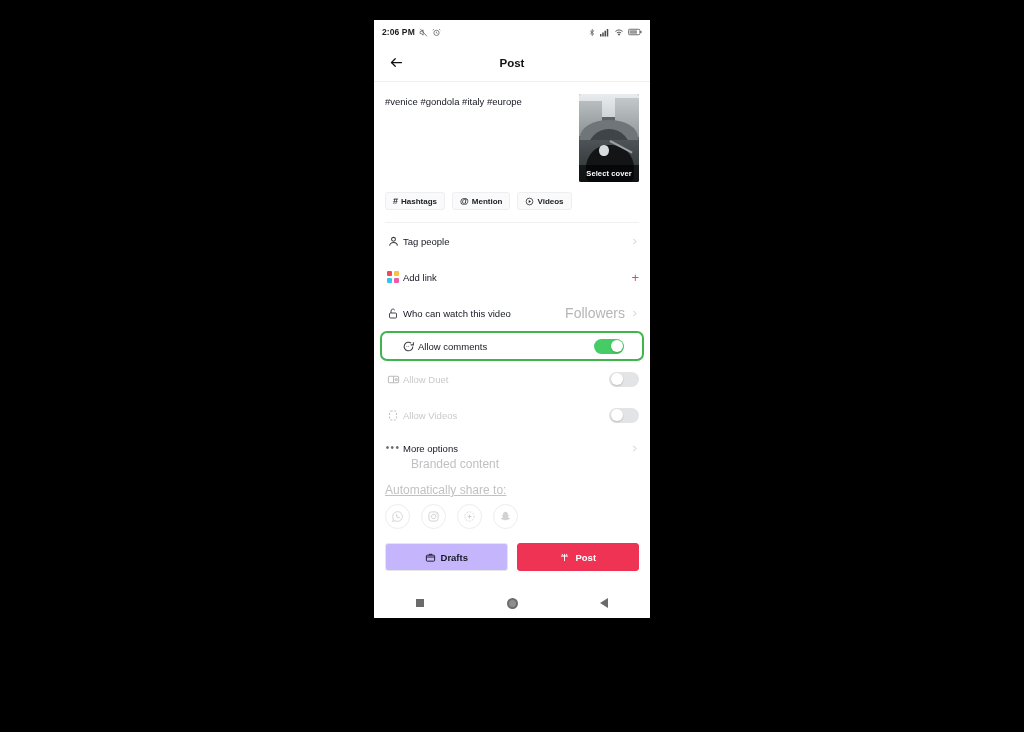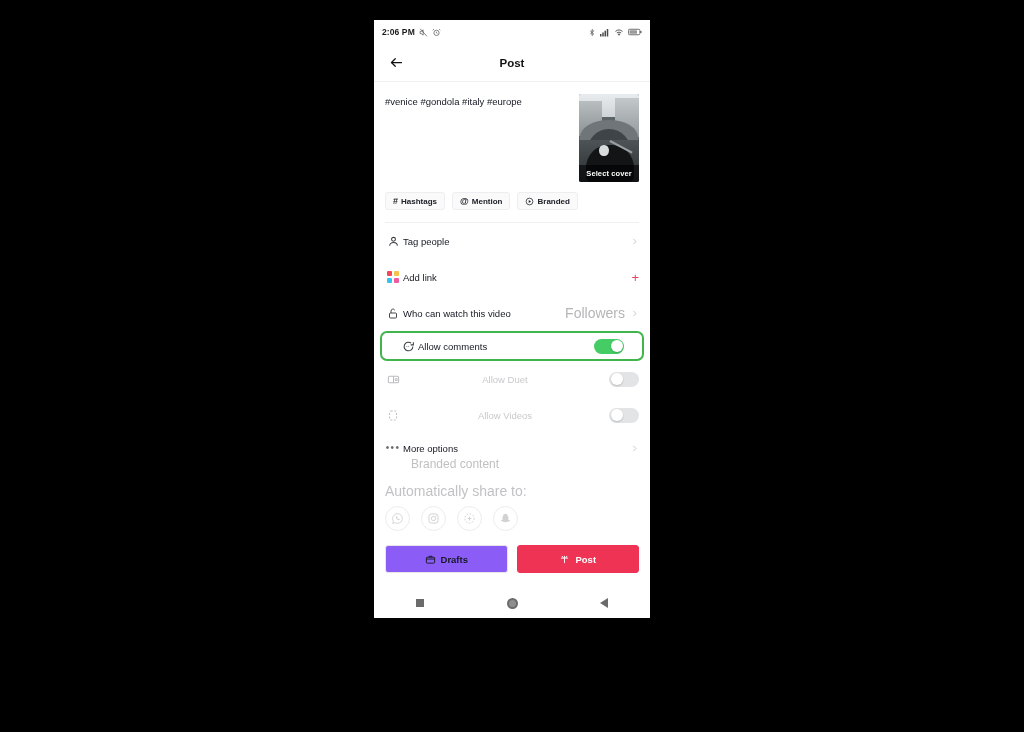--- a/index.html
+++ b/index.html
@@ -106,21 +106,21 @@
   .divider { height: 1px; background: #f0f0f0; margin: 0 11px; }
   .row {
     display: flex; align-items: center;
     height: 36px; padding: 0 11px; gap: 2px;
     cursor: pointer; position: relative;
   }
   .row-ico { width: 16px; display: flex; align-items: center; justify-content: center; flex-shrink: 0; }
   .row-label { flex: 1; font-size: 9.5px; color: #161823; }
   .row-value { font-size: 14px; color: #b5b5b8; margin-right: 3px; }
   .chev { color: #c3c3c6; display: flex; align-items: center; }
-  .row.disabled .row-label { color: #c9c9cc; text-align: center; }
+  .row.disabled .row-label { color: #c9c9cc; }
   .row.disabled .row-ico { opacity: .34; }
 
   .row.highlight {
     border: 2px solid #3fb54b; border-radius: 7px;
     margin: 0 6px; padding: 0 18px; height: 30px;
   }
 
   
   .toggle {
     width: 30px; height: 15px; border-radius: 8px;
@@ -143,37 +143,37 @@
   .dots i { width: 5px; height: 5px; border-radius: 1px; display: block; }
 
   
   .more-sub {
     padding: 0 11px 0 37px; font-size: 12px; color: #c0c0c3;
     margin-top: -6px;
   }
   .dots3 { letter-spacing: 1.4px; font-size: 10px; color: #6b6b70; line-height: 1; }
 
   
-  .share-label { padding: 12px 11px 7px 11px; font-size: 14px; color: #c2c2c5; }
+  .share-label { padding: 12px 11px 7px 11px; font-size: 12px; color: #c2c2c5; text-decoration: underline; }
   .share-row { display: flex; gap: 11px; padding: 0 11px; }
   .share-ico {
     width: 25px; height: 25px; border-radius: 50%;
     border: 1px solid #ededee; background: #fff;
     display: flex; align-items: center; justify-content: center;
     color: #d2d2d4; cursor: pointer;
   }
 
   
   .footer { display: flex; gap: 9px; padding: 14px 11px 10px 11px; }
   .btn {
     flex: 1; height: 28px; border-radius: 3px;
     display: flex; align-items: center; justify-content: center; gap: 5px;
     font-size: 9.5px; font-weight: 700; cursor: pointer;
   }
-  .btn-drafts { background: #8b5cf6; border: 1px solid #e6e6e8; color: #161823; }
+  .btn-drafts { background: #c4b5fd; border: 1px solid #e6e6e8; color: #161823; }
   .btn-post { background: #ee3355; border: 1px solid #ee3355; color: #fff; }
 
   
   .navbar {
     position: absolute; left: 0; right: 0; bottom: 0; height: 30px;
     display: flex; align-items: center; justify-content: space-around;
     background: #fff;
   }
   .nav-btn { display: flex; align-items: center; justify-content: center;
              width: 36px; height: 30px; cursor: pointer; }
@@ -274,21 +274,21 @@
         <span class="gl">@</span>
         <span>Mention</span>
       </div>
       <div class="chip">
         <span style="display:flex;">
           <svg width="9" height="9" viewBox="0 0 24 24" fill="none" stroke="#20222a" stroke-width="2">
             <circle cx="12" cy="12" r="9"></circle>
               <polygon points="10,8 16,12 10,16" fill="#20222a" stroke="none"></polygon>
           </svg>
         </span>
-        <span>Branded</span>
+        <span>Videos</span>
       </div>
     </div>
 
     <div class="divider"></div>
 
     <div class="row">
       <span class="row-ico">
         <svg width="13" height="13" viewBox="0 0 24 24" fill="none" stroke="#3b3d44" stroke-width="1.9">
           <circle cx="12" cy="8" r="3.6"></circle>
             <path d="M5 20c0-4 3.2-6 7-6s7 2 7 6"></path>

